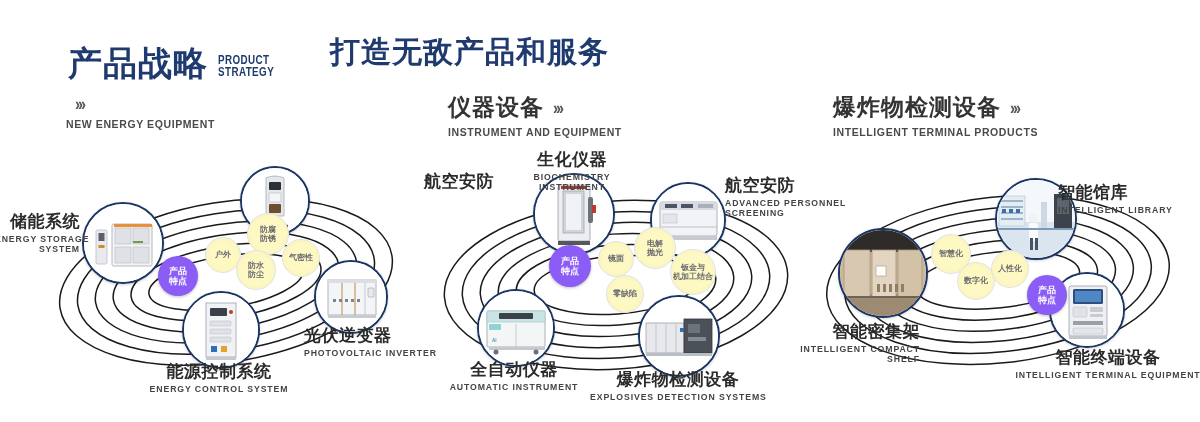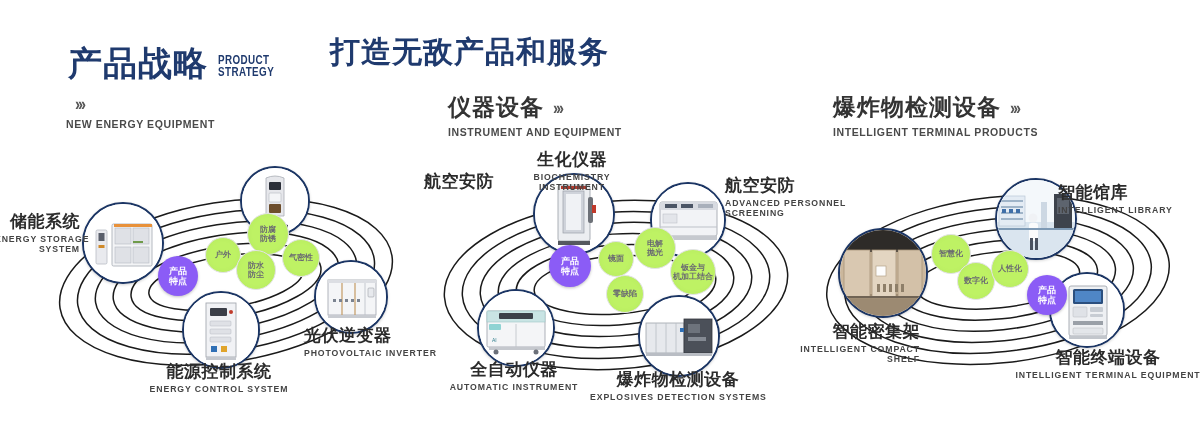--- a/index.html
+++ b/index.html
@@ -71,21 +71,21 @@
   
   .nlabel{position:absolute;white-space:nowrap;}
   .nlabel .cn{font-size:17px;font-weight:bold;color:#2b2b2b;letter-spacing:.5px;line-height:1.15;}
   .nlabel .en{font-size:8.7px;font-weight:bold;color:#444;letter-spacing:.9px;line-height:1.25;margin-top:2px;}
   .nlabel.rt{text-align:right;}
   .nlabel.ctr{text-align:center;}
 
   
   .feat{
     position:absolute;border-radius:50%;
-    background:#bef264;border:1px solid #e2e2e6;
+    background:#fef9c3;border:1px solid #e2e2e6;
     display:flex;align-items:center;justify-content:center;
     color:#6a6a72;font-size:8px;line-height:1.15;text-align:center;font-weight:bold;
     box-shadow:inset 0 0 6px rgba(0,0,0,.03);
   }
   .badge{
     position:absolute;border-radius:50%;
     background:#8b5cf6;
     display:flex;align-items:center;justify-content:center;
     color:#fff;font-size:9px;line-height:1.15;text-align:center;font-weight:bold;
     box-shadow:0 1px 3px rgba(0,0,0,.25);

